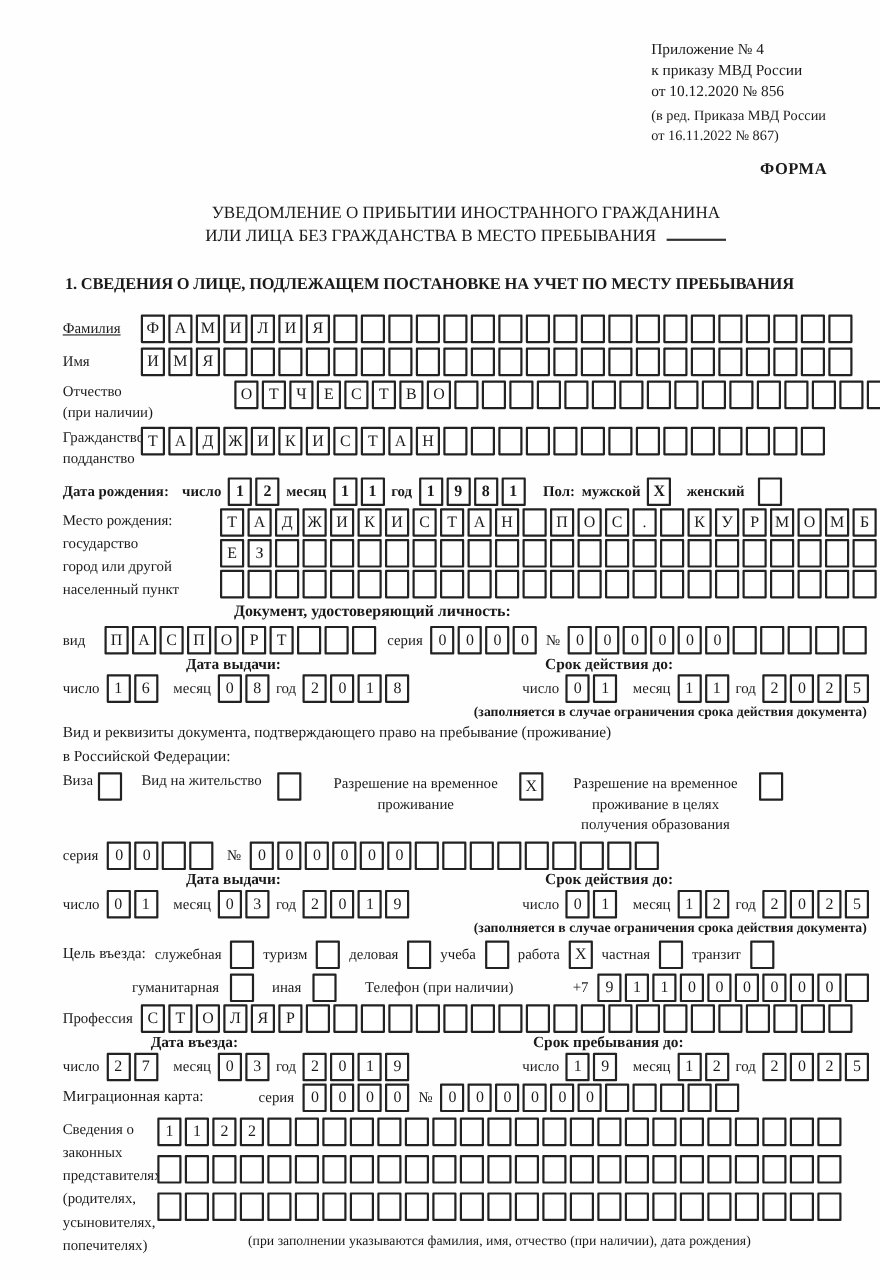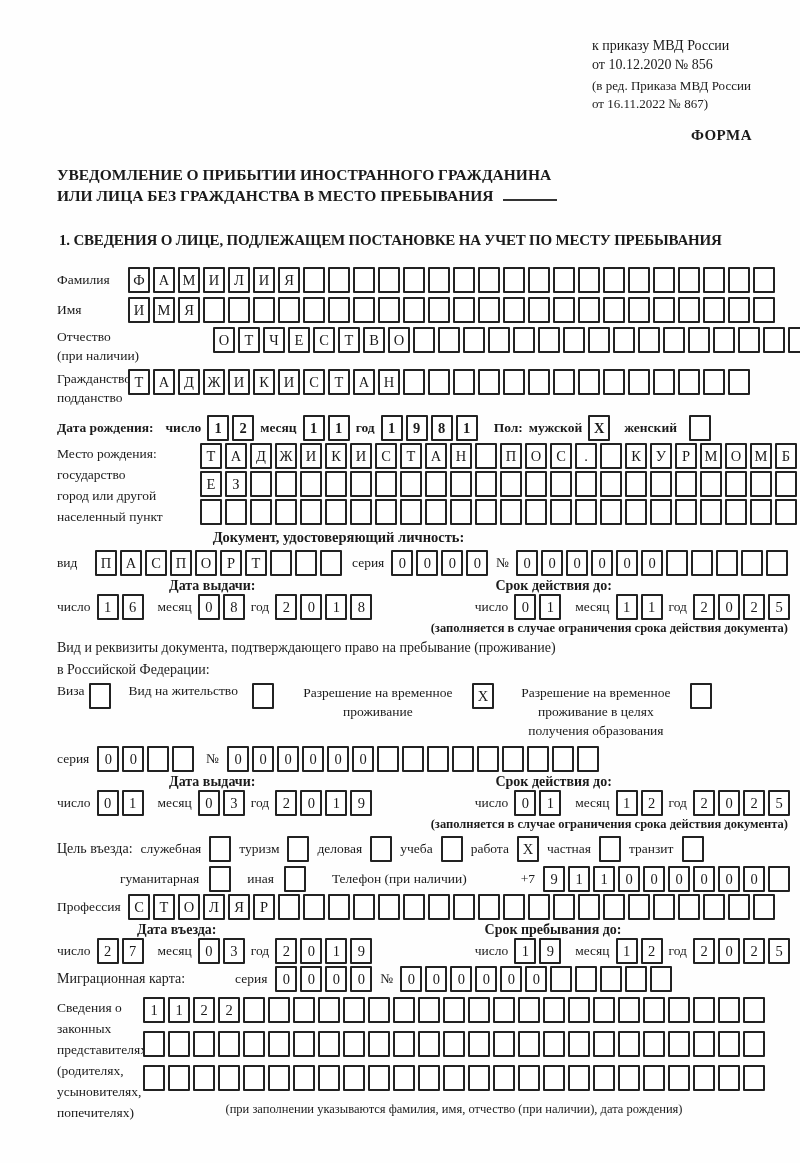--- a/index.html
+++ b/index.html
@@ -17,54 +17,55 @@
   .row.top { align-items: flex-start; }
   .cells { display: inline-flex; gap: 3px; flex: 0 0 auto; }
   .cell {
     width: 22px; height: 26px; border: 2px solid #222; border-radius: 1px;
     display: inline-flex; align-items: center; justify-content: center;
     font-size: 14.5px; line-height: 1; background: #fff; flex: 0 0 auto;
   }
   .appendix { margin-left: 535px; font-size: 14px; line-height: 19px; }
   .edition  { margin-top: 3px; font-size: 13px; line-height: 18px; }
   .forma { text-align: right; padding-right: 38px; margin-top: 14px; font-size: 15px; letter-spacing: .5px; }
-  .title { text-align: left; margin-top: 20px; font-size: 15.5px; font-weight: bold; line-height: 21px; }
+  .title { text-align: center; margin-top: 20px; font-size: 15.5px; font-weight: normal; line-height: 21px; }
   .blank-underline { display: inline-block; width: 54px; border-bottom: 2px solid #333; height: 14px; margin-left: 10px; }
   .sec1 { margin-top: 26px; margin-left: 2px; font-size: 15px; font-weight: bold; letter-spacing: -0.2px; white-space: nowrap; }
   .labelcol { line-height: 19px; font-size: 13.5px; flex: 0 0 auto; }
   .doc-heading { margin-top: 2px; margin-right: 170px; text-align: center; font-size: 14.5px; font-weight: bold; }
   .note-right { text-align: right; margin-right: 2px; font-size: 12.5px; margin-top: 1px; font-weight: bold; }
   .cbx-caption { font-size: 13.5px; text-align: center; line-height: 19px; }
   .gapcol { display: flex; flex-direction: column; gap: 3px; }
 </style>
 </head>
 <body>
 
 <div class="content">
 
   <div class="appendix">
+    <div>Приложение № 4</div>
     <div>к приказу МВД России</div>
     <div>от 10.12.2020 № 856</div>
     <div class="edition">
       <div>(в ред. Приказа МВД России</div>
       <div>от 16.11.2022 № 867)</div>
     </div>
   </div>
 
   <div class="forma b">ФОРМА</div>
 
   <div class="title">
     <div>УВЕДОМЛЕНИЕ О ПРИБЫТИИ ИНОСТРАННОГО ГРАЖДАНИНА</div>
     <div><span>ИЛИ ЛИЦА БЕЗ ГРАЖДАНСТВА В МЕСТО ПРЕБЫВАНИЯ</span><span class="blank-underline"></span></div>
   </div>
 
   <div class="sec1">1. СВЕДЕНИЯ О ЛИЦЕ, ПОДЛЕЖАЩЕМ ПОСТАНОВКЕ НА УЧЕТ ПО МЕСТУ ПРЕБЫВАНИЯ</div>
 
   <div class="row" style="margin-top:18px;">
-    <span class="lbl" style="width:71px;">Фамилия</span>
+    <span class="lbl" style="width:71px;text-decoration:underline;">Фамилия</span>
     <span class="cells">
         <span class="cell">Ф</span>
         <span class="cell">А</span>
         <span class="cell">М</span>
         <span class="cell">И</span>
         <span class="cell">Л</span>
         <span class="cell">И</span>
         <span class="cell">Я</span>
         <span class="cell"></span>
         <span class="cell"></span>

